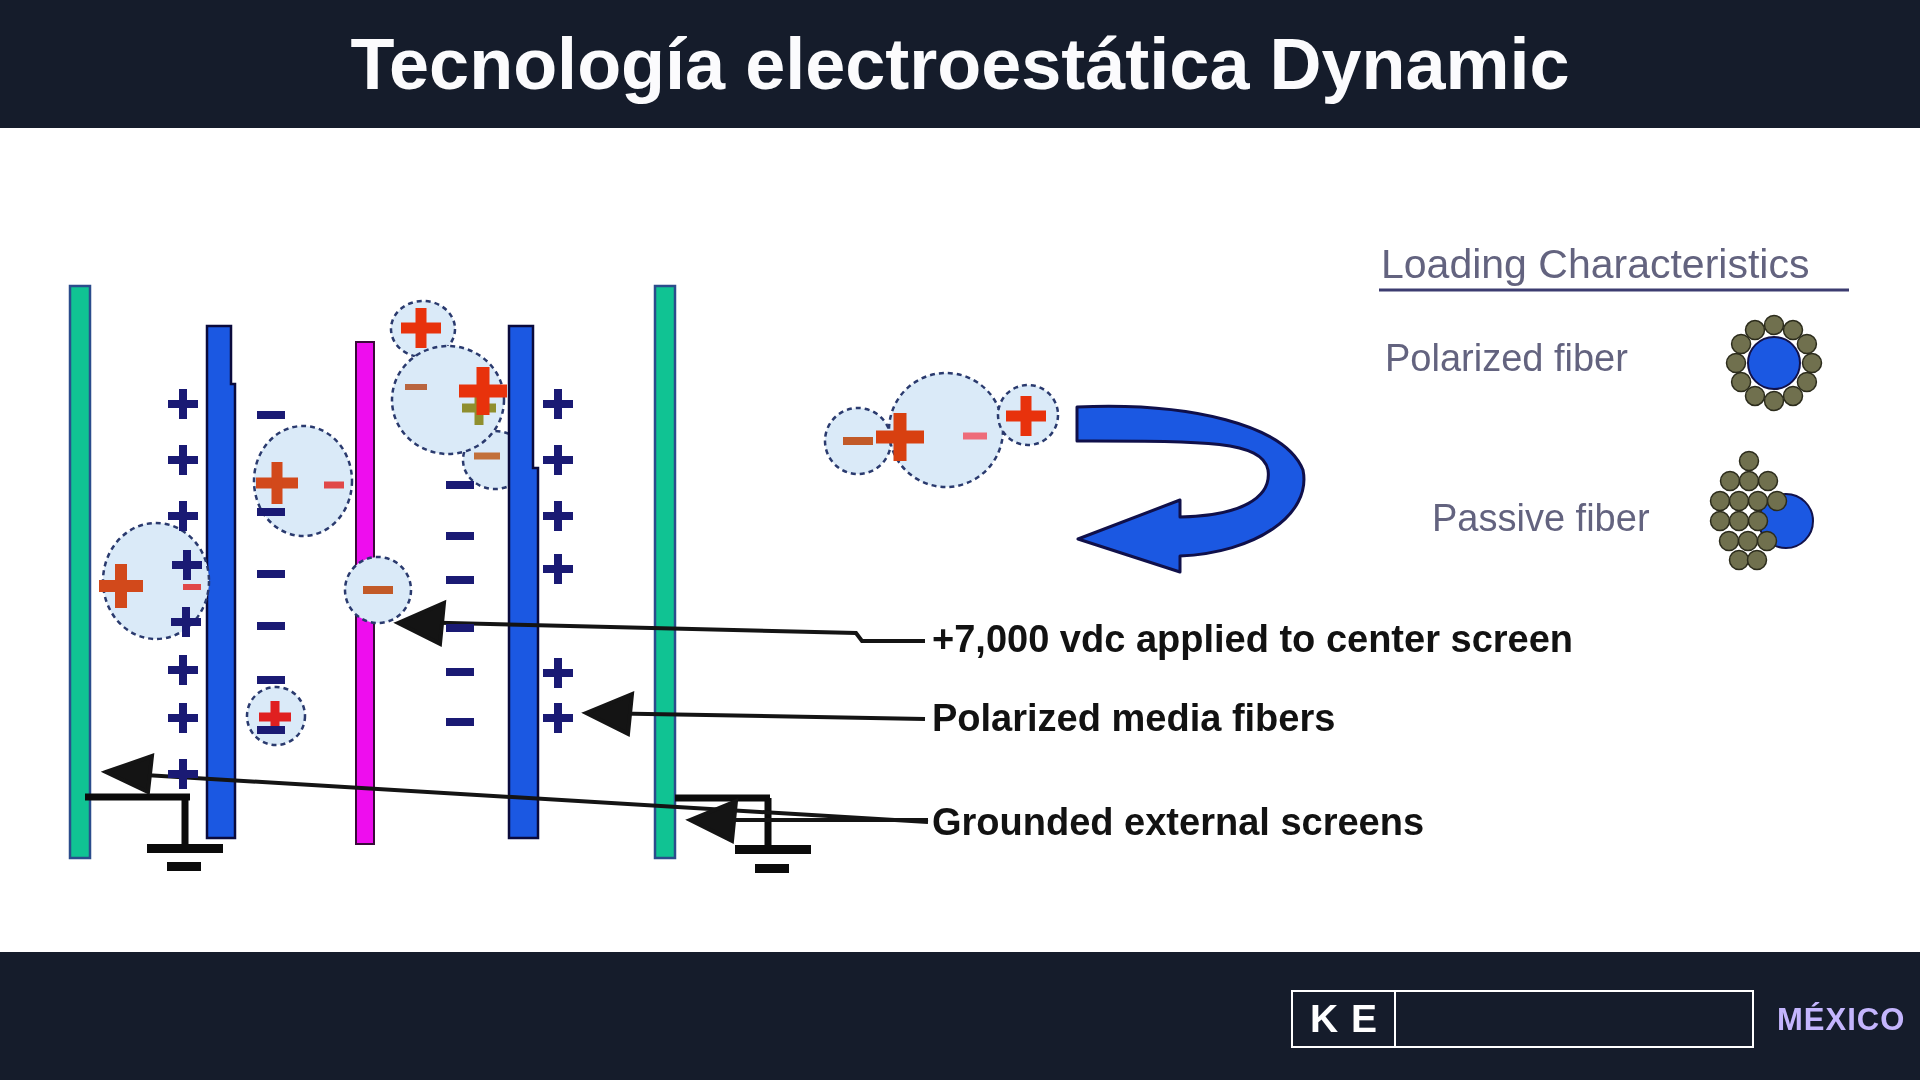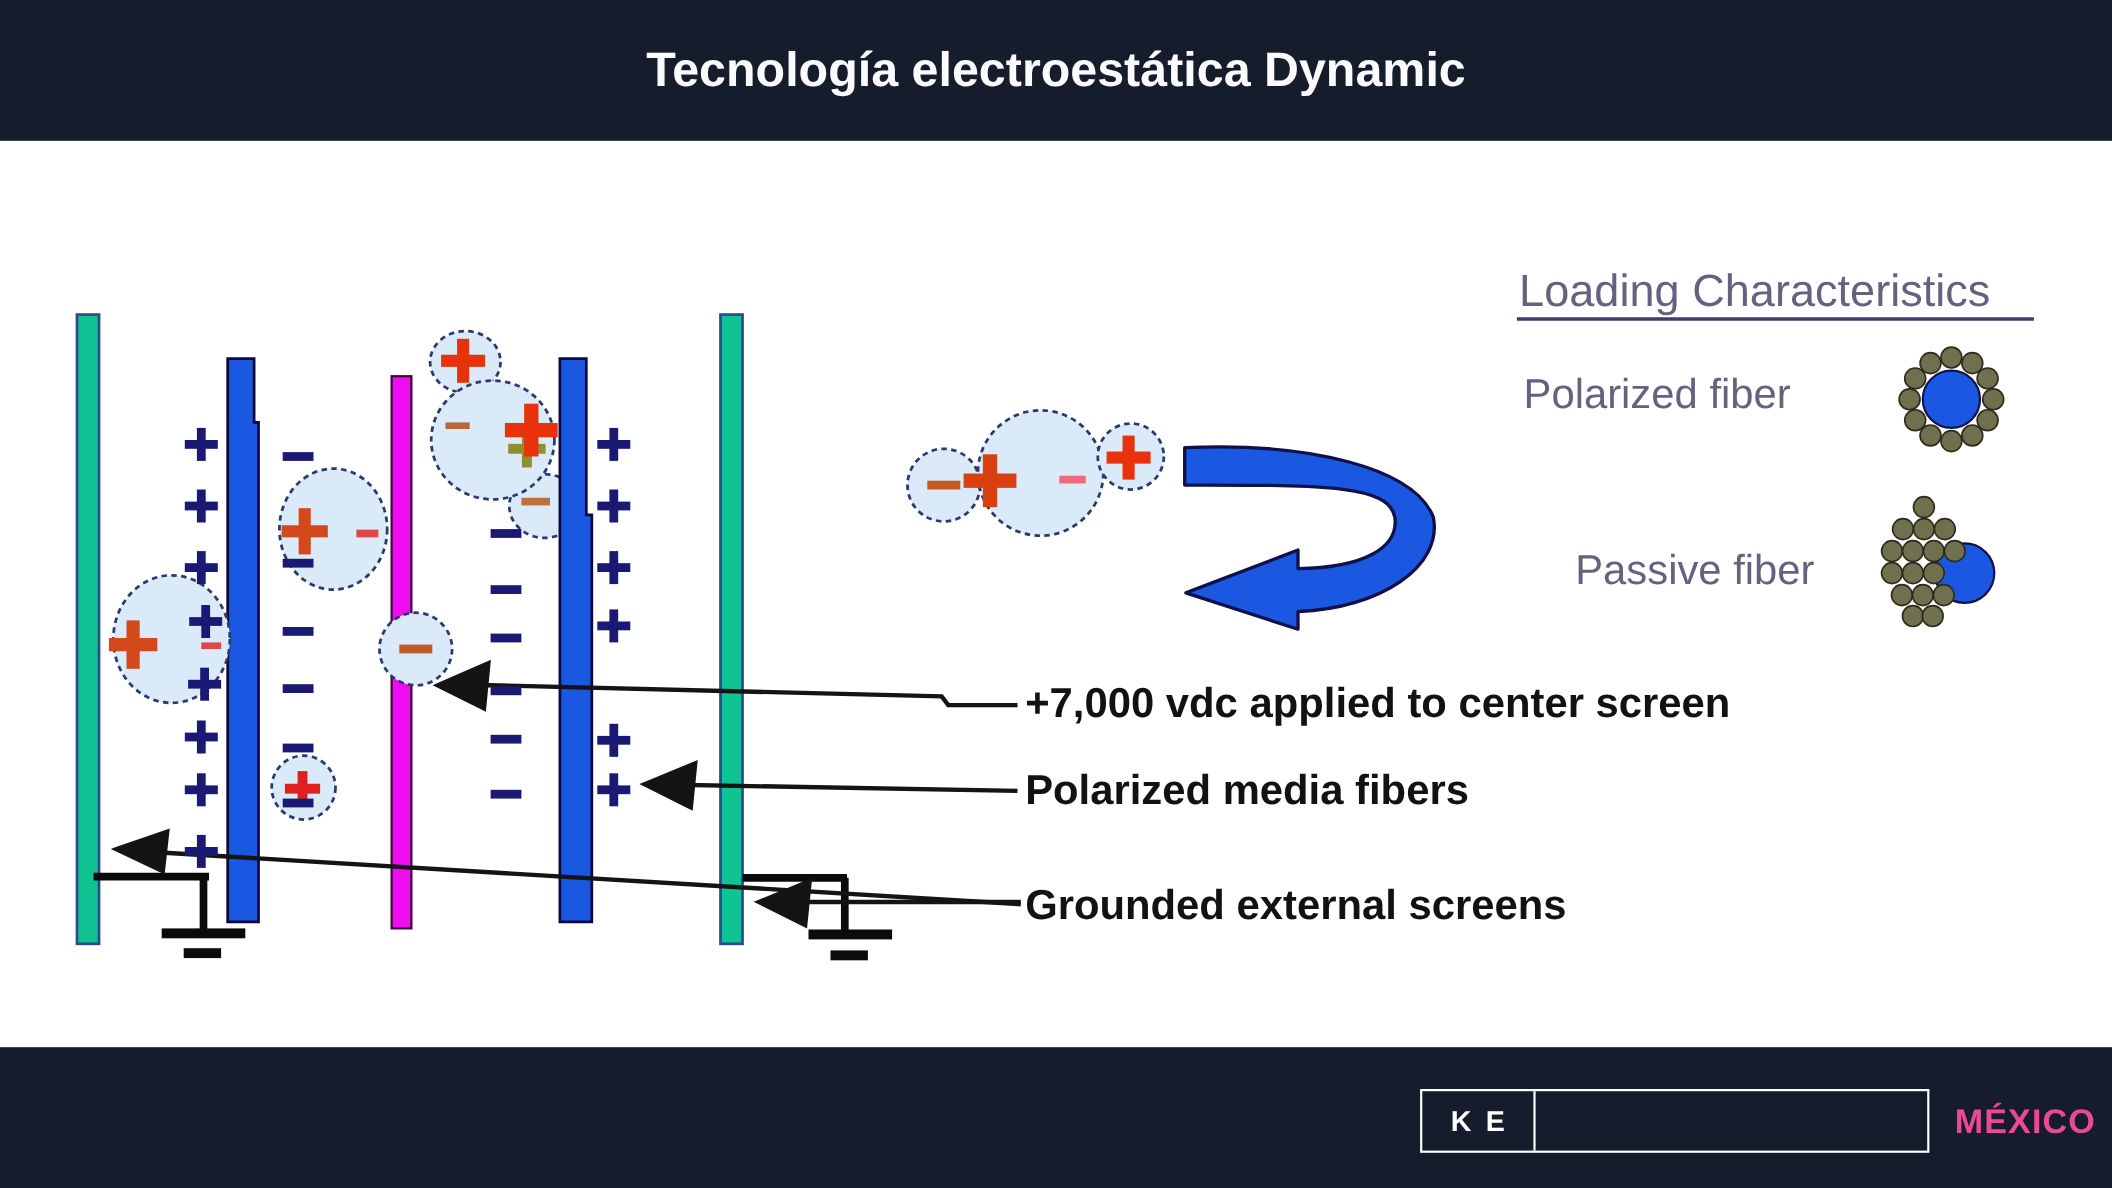--- a/index.html
+++ b/index.html
@@ -1,28 +1,28 @@
 <!DOCTYPE html>
 <html><head>
 <meta charset="utf-8">
 <style>
   html,body{margin:0;padding:0;background:#fff;}
   .stage{position:relative;width:1920px;height:1080px;overflow:hidden;background:#ffffff;
          font-family:"Liberation Sans",sans-serif;}
   .topbar{position:absolute;left:0;top:0;width:1920px;height:128px;background:#151C2B;
           display:flex;align-items:center;justify-content:center;}
-  .topbar h1{margin:0;color:#FBFBFD;font-size:44px;font-weight:bold;letter-spacing:0;}
+  .topbar h1{margin:0;color:#FBFBFD;font-size:72px;font-weight:bold;letter-spacing:0;}
   .bottombar{position:absolute;left:0;top:952px;width:1920px;height:128px;background:#151C2B;}
   .logo-box{position:absolute;left:1291px;top:38px;width:463px;height:58px;
             border:2px solid #ffffff;box-sizing:border-box;display:flex;align-items:stretch;}
   .logo-cell{display:flex;align-items:center;justify-content:center;color:#fff;
-             font-weight:bold;font-size:26px;letter-spacing:13px;text-indent:13px;}
+             font-weight:bold;font-size:39px;letter-spacing:13px;text-indent:13px;}
   .logo-cell.ke{width:103px;border-right:2px solid #ffffff;box-sizing:border-box;}
   .logo-cell.fibertec{flex:1;}
-  .logo-region{position:absolute;left:1777px;top:50px;color:#ec4899;font-size:31px;
+  .logo-region{position:absolute;left:1777px;top:50px;color:#c4b5fd;font-size:31px;
                font-weight:600;letter-spacing:1px;}
   .diagram-wrap{position:absolute;left:0;top:128px;width:1920px;height:824px;}
   svg{display:block;}
   .ann-label{font-family:"Liberation Sans",sans-serif;font-weight:bold;font-size:38px;fill:#121212;}
   .legend-title{font-family:"Liberation Sans",sans-serif;font-size:41px;fill:#63637F;}
   .legend-item{font-family:"Liberation Sans",sans-serif;font-size:38px;fill:#63637F;}
 </style>
 </head>
 <body>
 

